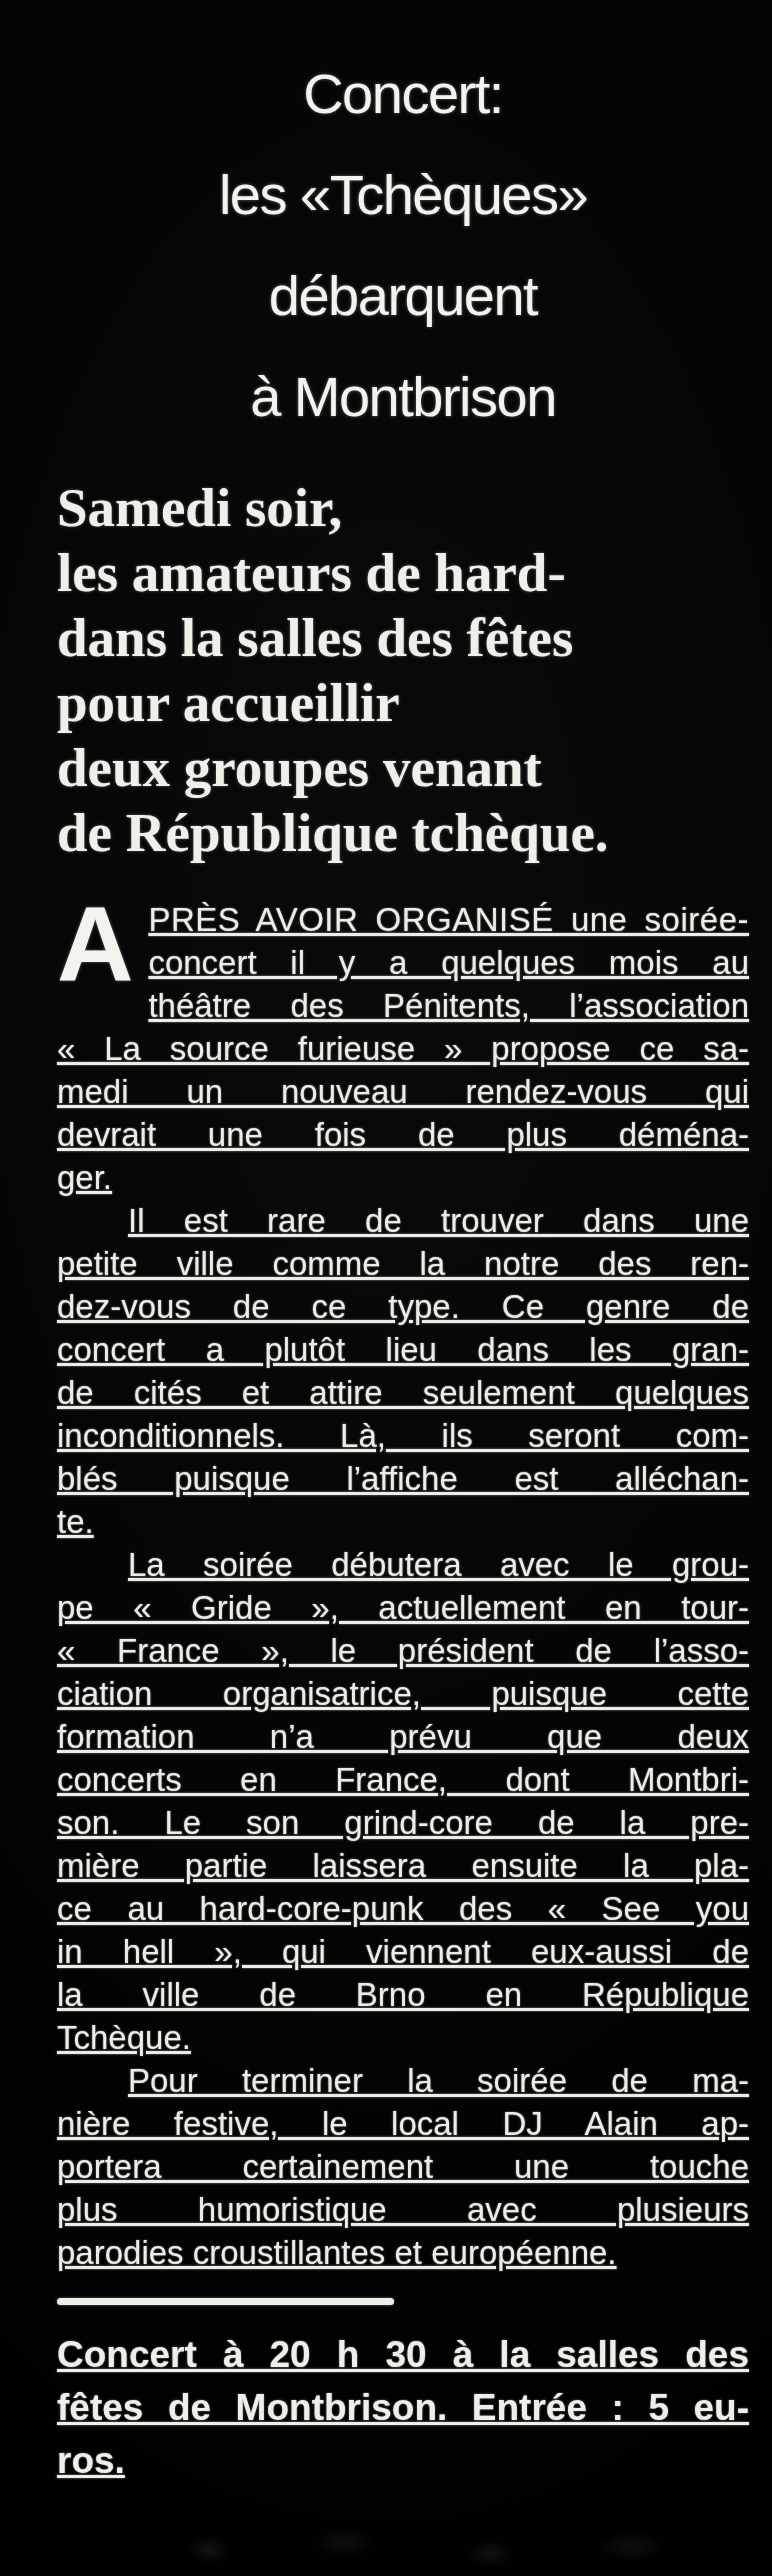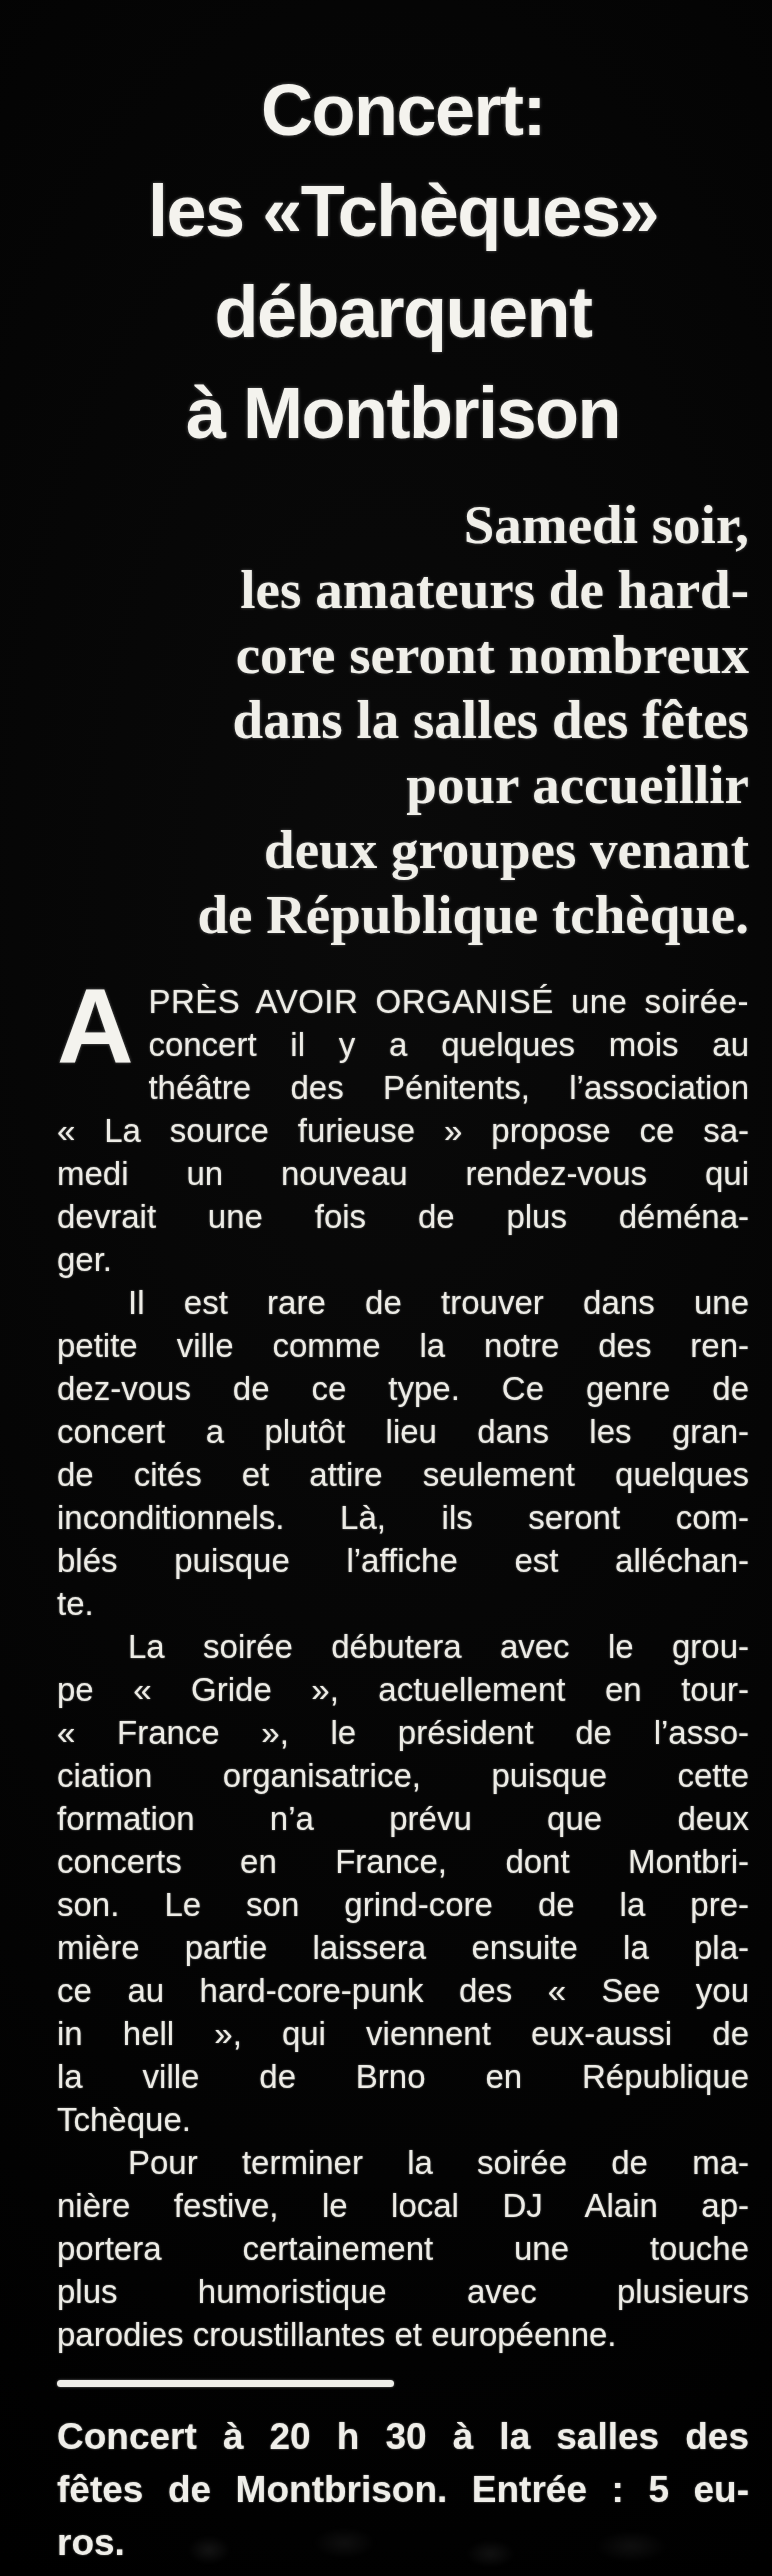--- a/index.html
+++ b/index.html
@@ -14,54 +14,55 @@
   .page {
     position: absolute;
     inset: 0;
     background: radial-gradient(ellipse 120% 70% at 50% 35%, #0a0a0a 0%, #040404 60%, #000 100%);
     color: #efeee9;
     padding: 0 24px 0 57px;
     box-sizing: border-box;
   }
   
   .title {
-    padding-top: 60px;
-    font-size: 72px;
+    padding-top: 43px;
+    font-size: 56px;
     line-height: 101px;
-    font-weight: 700;
+    font-weight: 400;
     letter-spacing: -1.5px;
     text-align: center;
     color: #f4f3ee;
     text-shadow: 0 0 3.6px rgba(255,255,255,0.38);
   }
   .title .line { text-align: center; }
   
   .subtitle {
     margin-top: 28px;
     font-family: "Liberation Serif", serif;
     font-weight: 700;
     font-size: 55px;
     line-height: 65px;
-    text-align: right;
+    text-align: left;
     color: #f0efe9;
     text-shadow: 0 0 3.1px rgba(255,255,255,0.35);
   }
   
   .article {
     margin-top: 33px;
     font-size: 33px;
     line-height: 43px;
     color: #edece6;
     text-shadow: 0 0 2.1px rgba(240,240,235,0.55);
   }
   .article .line,
   .footer .line {
     text-align: justify;
     text-align-last: justify;
     white-space: nowrap;
+    text-decoration: underline;
   }
   .article .line.last,
   .footer .line.last {
     text-align: center;
     text-align-last: left;
   }
   .para { margin: 0; }
   .para.indent .line:first-child { text-indent: 71px; }
   .dropcap {
     float: left;
@@ -118,21 +119,20 @@
   <div class="title">
       <div class="line">Concert:</div>
       <div class="line">les «Tchèques»</div>
       <div class="line">débarquent</div>
       <div class="line last">à Montbrison</div>
     </div>
 
   <div class="subtitle">
       <div class="line">Samedi soir,</div>
       <div class="line">les amateurs de hard-</div>
-      <div class="line">core seront nombreux</div>
       <div class="line">dans la salles des fêtes</div>
       <div class="line">pour accueillir</div>
       <div class="line">deux groupes venant</div>
       <div class="line last">de République tchèque.</div>
     </div>
 
   <div class="article">
 
     <div class="para p1">
       <div class="dropcap">A</div>

